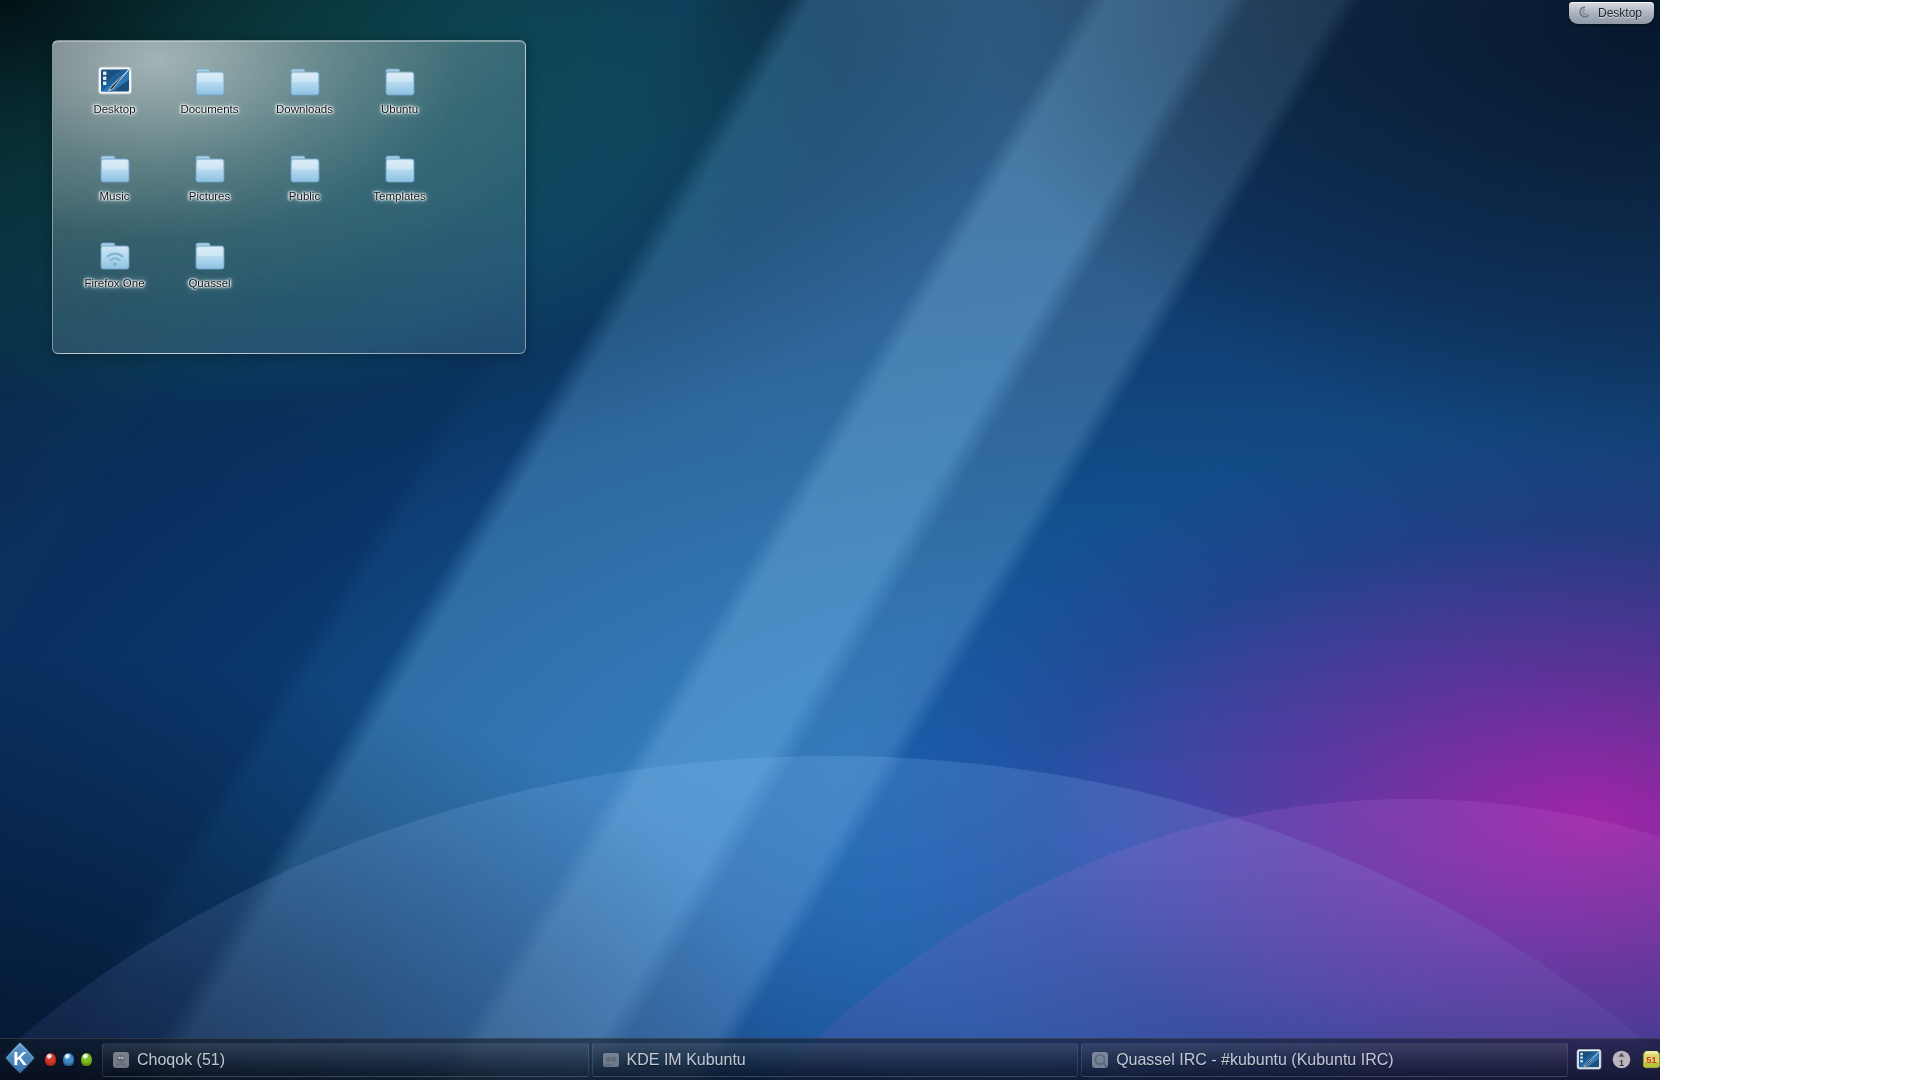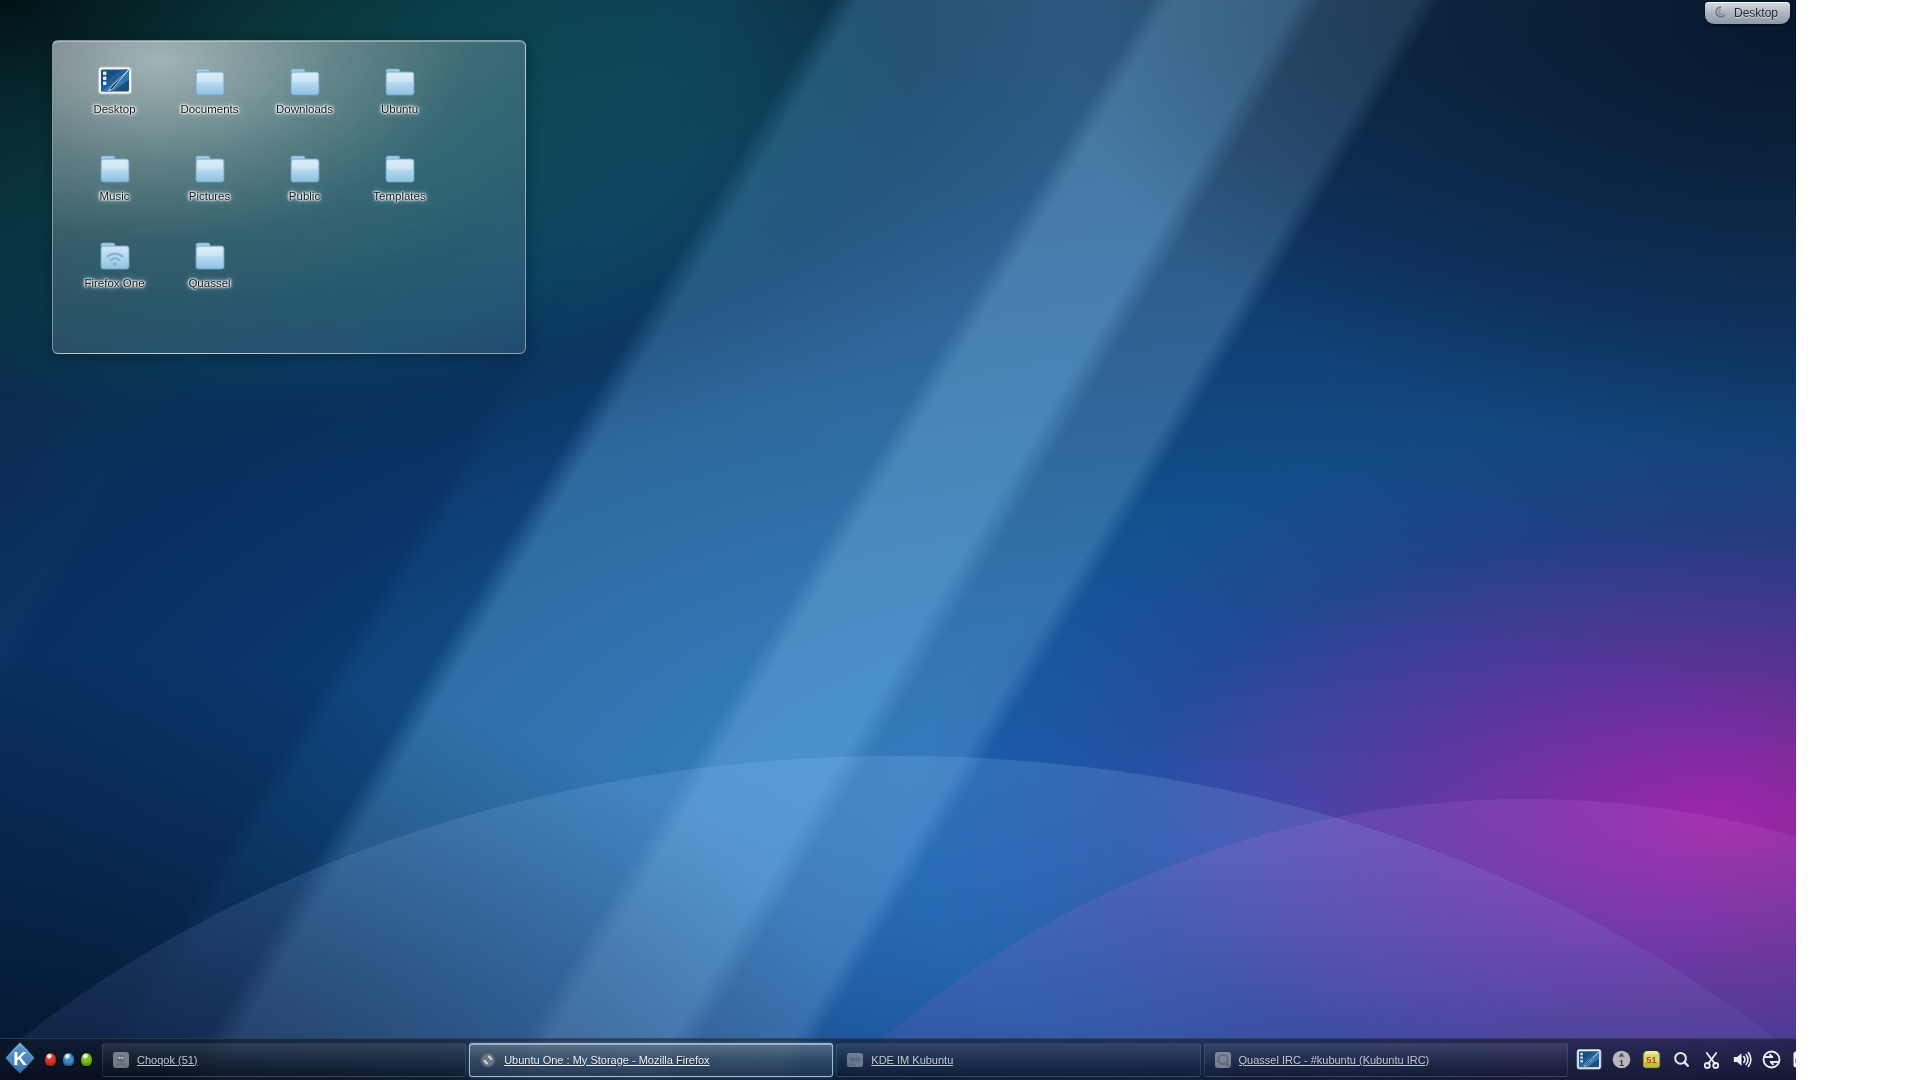--- a/index.html
+++ b/index.html
@@ -2,21 +2,21 @@
 <html><head>
 <meta charset="utf-8">
 <title>Kubuntu Desktop</title>
 <style>
   * { margin:0; padding:0; box-sizing:border-box; }
   html,body{ width:1920px; height:1080px; overflow:hidden;
     font-family:"Liberation Sans", sans-serif; }
 
   
   #desktop{
-    position:relative; width:1796px; height:1080px;
+    position:relative; width:1660px; height:1080px;
     background:#0a3a5c; overflow:hidden;
   }
   .wp{ position:absolute; inset:0; }
 
   
   .wp-base{
     background:
       radial-gradient(120% 90% at 68% 78%, #1a6fc4 0%, #12508f 32%, #0c3566 58%, #07203f 82%, #04142a 100%);
   }
   
@@ -153,22 +153,22 @@
     background:linear-gradient(180deg, rgba(255,255,255,.10) 0%, rgba(255,255,255,.04) 50%, rgba(0,0,0,.06) 100%);
     cursor:pointer; overflow:hidden;
   }
   .task.active{
     border:1px solid rgba(190,225,255,.75);
     background:linear-gradient(180deg, rgba(225,240,255,.30) 0%, rgba(170,210,245,.20) 48%, rgba(120,170,220,.16) 100%);
     box-shadow:inset 0 1px 0 rgba(255,255,255,.45), 0 0 5px rgba(160,210,255,.30);
   }
   .task-icon{ width:18px; height:18px; flex:0 0 18px; opacity:.82; }
   .task-label{
-    font-size:11px; color:rgba(235,242,250,.80); white-space:nowrap;
-    overflow:hidden; text-overflow:ellipsis; text-shadow:0 1px 1px rgba(0,0,0,.55);text-decoration:underline;
+    font-size:16px; color:rgba(235,242,250,.80); white-space:nowrap;
+    overflow:hidden; text-overflow:ellipsis; text-shadow:0 1px 1px rgba(0,0,0,.55);
   }
   .task.active .task-label{ color:rgba(248,251,255,.96); }
 
   
   #systray{
     display:flex; align-items:center; gap:9px; flex:0 0 auto;
     padding:0 4px 0 8px; height:38px;
   }
   .tray-ico{ width:21px; height:21px; cursor:pointer; display:block; }
   .tray-ico.big{ width:26px; height:24px; }
@@ -397,29 +397,20 @@
         <div class="task">
           <span class="task-icon"><svg viewBox="0 0 18 18" width="18" height="18">
         <rect x="1" y="1" width="16" height="16" rx="3" fill="#e9edf1" opacity=".55"></rect>
         <circle cx="9" cy="7.5" r="3.6" fill="#707a86"></circle>
         <circle cx="7.6" cy="6.8" r="1.05" fill="#fff"></circle>
         <circle cx="10.4" cy="6.8" r="1.05" fill="#fff"></circle>
         <path d="M4.6 14.5 q4.4 -3.4 8.8 0" stroke="#707a86" stroke-width="1.5" fill="none"></path>
       </svg></span>
           <span class="task-label">Choqok (51)</span>
         </div>
-        <div class="task active">
-          <span class="task-icon"><svg viewBox="0 0 18 18" width="18" height="18">
-        <circle cx="9" cy="9" r="7.6" fill="#5b646e"></circle>
-        <circle cx="9" cy="9" r="6.0" fill="#7a838d"></circle>
-        <path d="M9 4.6 a4.4 4.4 0 0 1 4.4 4.4 h-2.2 a2.2 2.2 0 0 0 -2.2 -2.2 z" fill="#eef2f6"></path>
-        <path d="M4.6 9 h2.2 a2.2 2.2 0 0 0 2.2 2.2 v2.2 A4.4 4.4 0 0 1 4.6 9 z" fill="#eef2f6"></path>
-      </svg></span>
-          <span class="task-label">Ubuntu One : My Storage - Mozilla Firefox</span>
-        </div>
         <div class="task">
           <span class="task-icon"><svg viewBox="0 0 18 18" width="18" height="18">
         <rect x="1" y="2" width="16" height="14" rx="2.5" fill="#cfd6de" opacity=".55"></rect>
         <circle cx="6.2" cy="8.2" r="2.5" fill="#6e7883"></circle>
         <circle cx="11.6" cy="8.2" r="2.5" fill="#6e7883"></circle>
         <path d="M2.6 15 q3.6 -3 7.2 0" stroke="#6e7883" stroke-width="1.4" fill="none"></path>
       </svg></span>
           <span class="task-label">KDE IM Kubuntu</span>
         </div>
         <div class="task">

